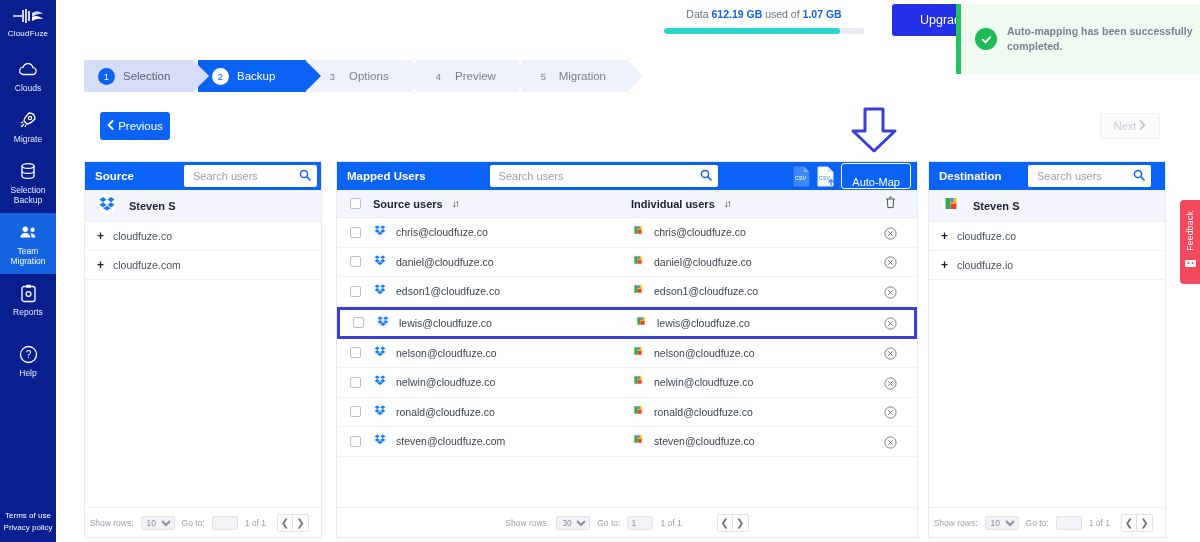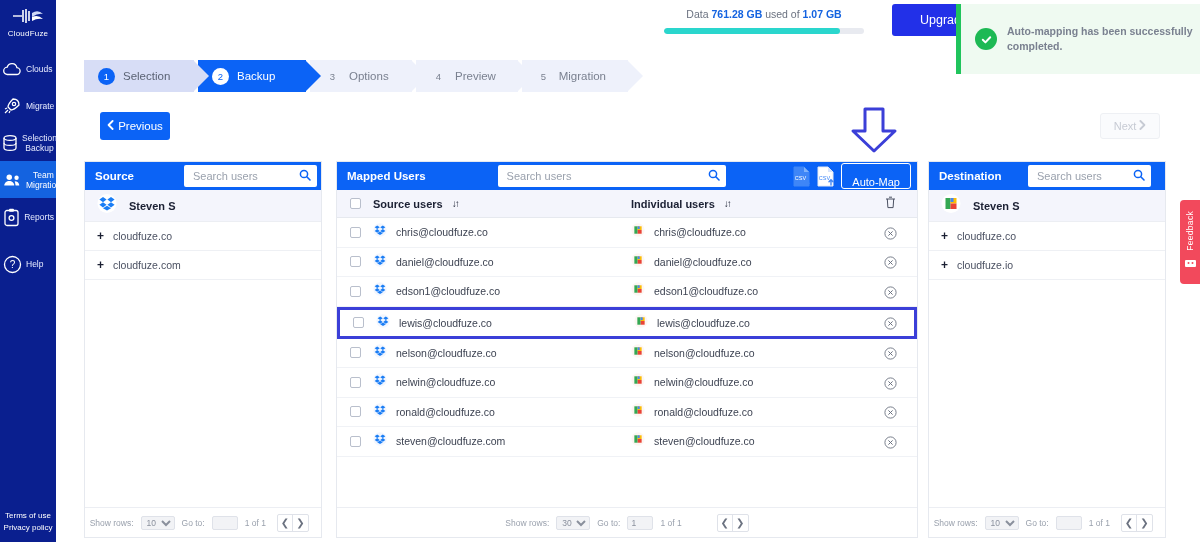--- a/index.html
+++ b/index.html
@@ -14,21 +14,21 @@
   
   .sidebar {
     position: absolute; left:0; top:0; width:56px; height:542px;
     background:#0a1f8f; color:#fff; display:flex; flex-direction:column; align-items:center;
   }
   .brand { margin-top:6px; display:flex; flex-direction:column; align-items:center; }
   .brand-logo { width:36px; height:20px; display:flex; align-items:center; justify-content:center; }
   .brand-name { font-size:8px; letter-spacing:.2px; margin-top:3px; color:#fff; }
   .nav { margin-top:12px; width:100%; display:flex; flex-direction:column; align-items:center; }
   .nav-item {
-    width:56px; padding:9px 2px 8px; display:flex; flex-direction:row;
+    width:56px; padding:9px 2px 8px; display:flex; flex-direction:column;
     align-items:center; gap:4px; cursor:pointer; color:#e8ecff;
   }
   .nav-item.active { background:#1463e0; color:#fff; }
   .nav-label { font-size:8.5px; line-height:10px; text-align:center; }
   .nav-icon { width:20px; height:20px; display:flex; align-items:center; justify-content:center; }
   .legal { position:absolute; bottom:8px; width:56px; text-align:center; }
   .legal a { display:block; color:#fff; font-size:8px; line-height:12px; text-decoration:none; }
 
   
   .topbar { position:absolute; left:56px; top:0; right:0; height:48px; background:#fff; }
@@ -93,21 +93,21 @@
   .big-arrow { position:absolute; left:848px; top:106px; width:52px; height:48px; }
 
   
   .panel { position:absolute; background:#fff; border:1px solid #e6e9ef; }
   .panel-src  { left:84px;  top:161px; width:238px; height:377px; }
   .panel-map  { left:336px; top:161px; width:582px; height:377px; }
   .panel-dst  { left:928px; top:161px; width:238px; height:377px; }
 
   .panel-head {
     height:28px; background:#0b63f6; display:flex; align-items:center;
-    padding-left:10px; gap:8px;
+    padding-left:10px; gap:0;
   }
   .panel-title { color:#fff; font-size:11.5px; font-weight:bold; white-space:nowrap; }
   .search-box {
     height:22px; background:#fff; border-radius:2px; display:flex; align-items:center;
     padding:0 6px 0 9px; gap:4px;
   }
   .search-box input {
     border:none; outline:none; font-size:11px; font-family:inherit;
     color:#6b7280; background:transparent; width:100%;
   }
@@ -272,21 +272,21 @@
     <div class="legal">
       <a href="#">Terms of use</a>
       <a href="#">Privacy policy</a>
     </div>
   </div>
 
   <div class="topbar">
     <div class="data-usage">
       <div class="txt">
         <span>Data</span>
-        <b>761.28 GB</b>
+        <b>612.19 GB</b>
         <span>used of</span>
         <b>1.07 GB</b>
       </div>
       <div class="bar-outer">
         <div class="bar-inner" id="usage-bar" style="width: 88%;"></div>
       </div>
     </div>
 
     <button class="upgrade-btn">Upgrade</button>
 

